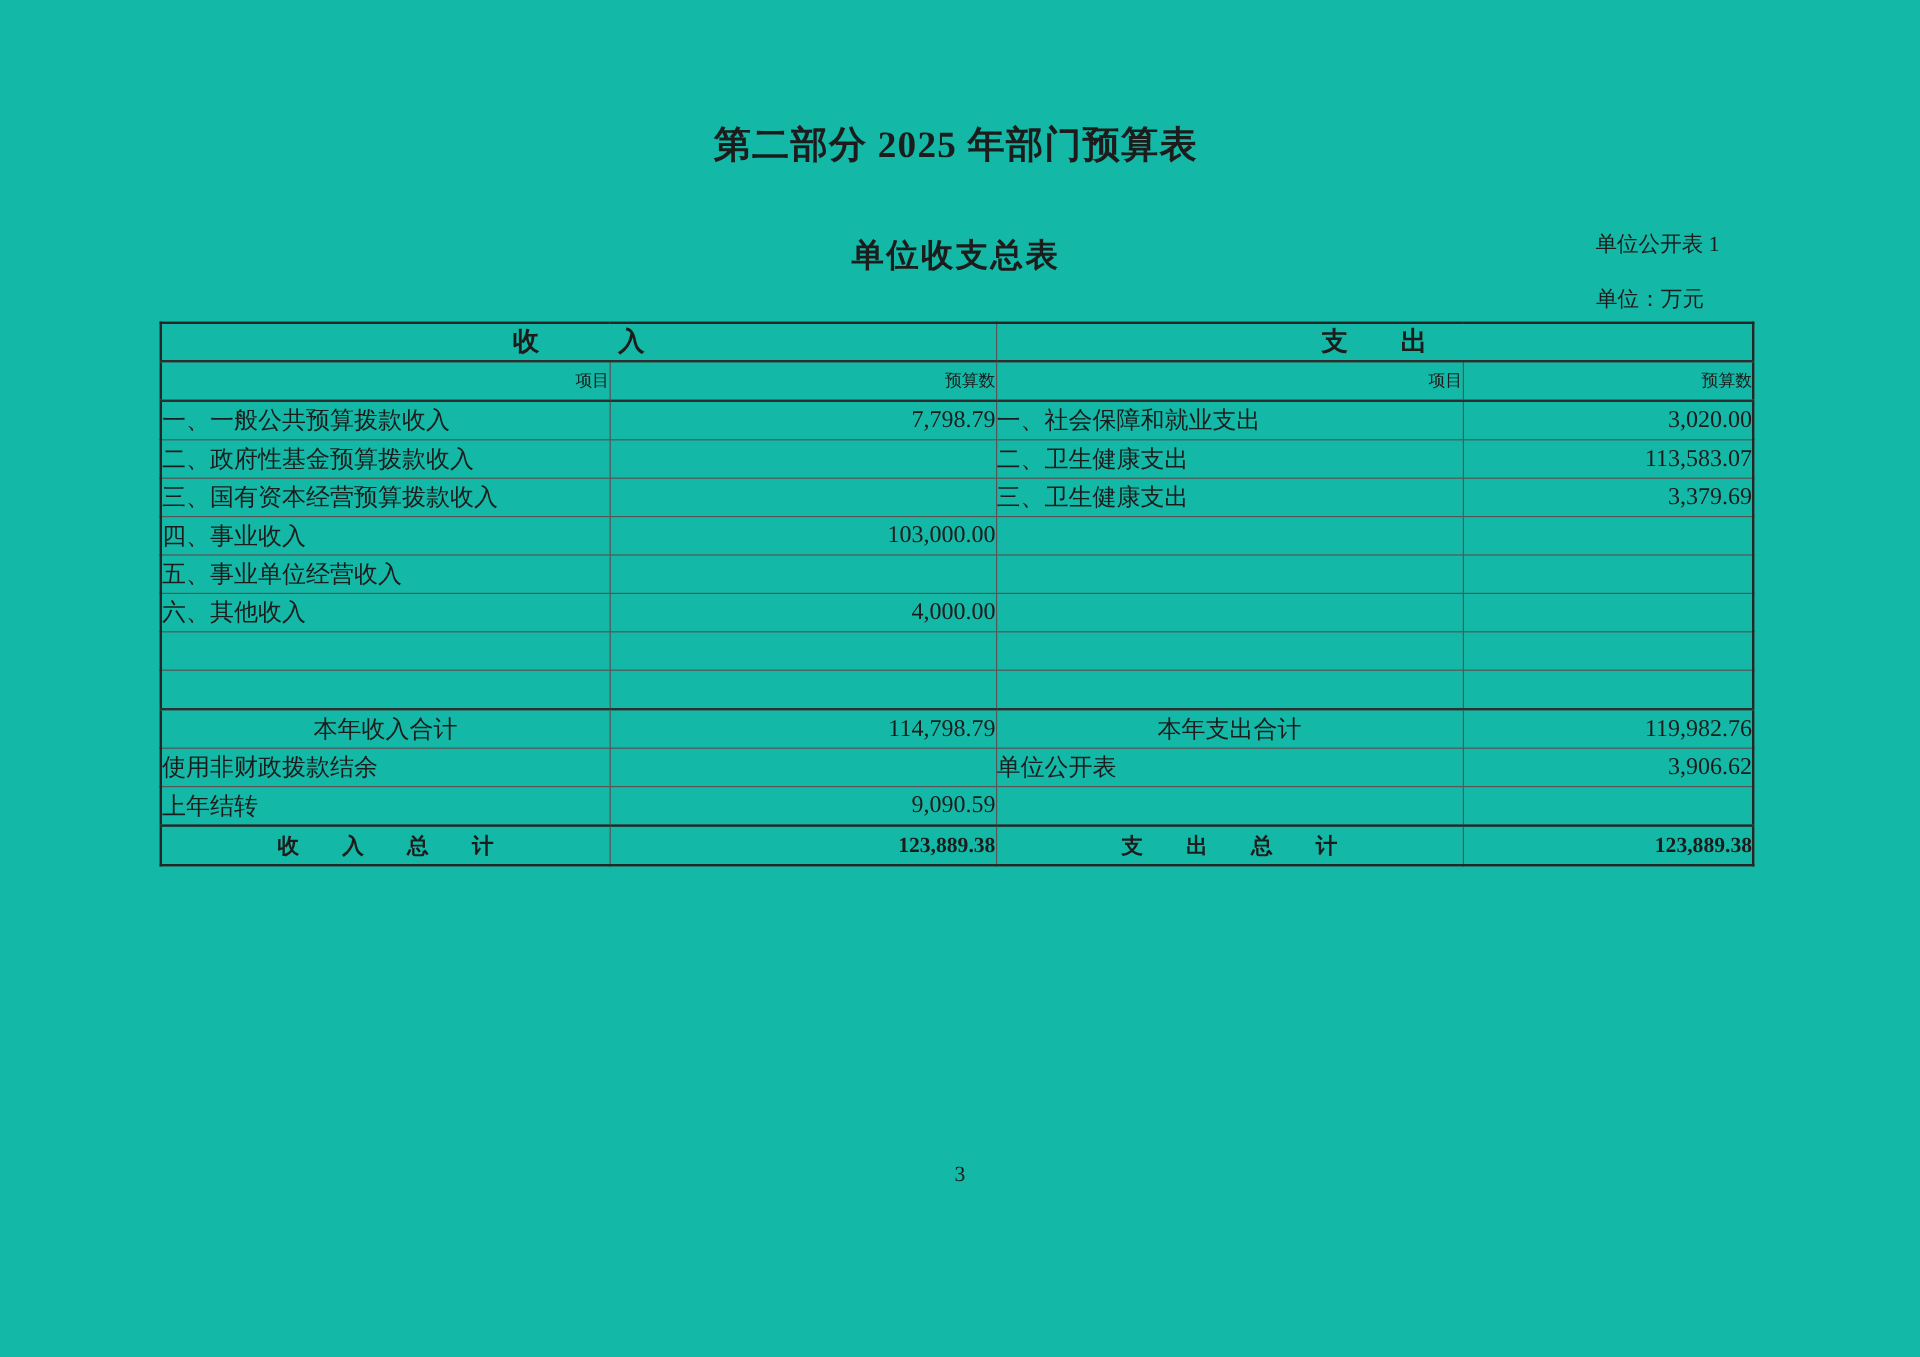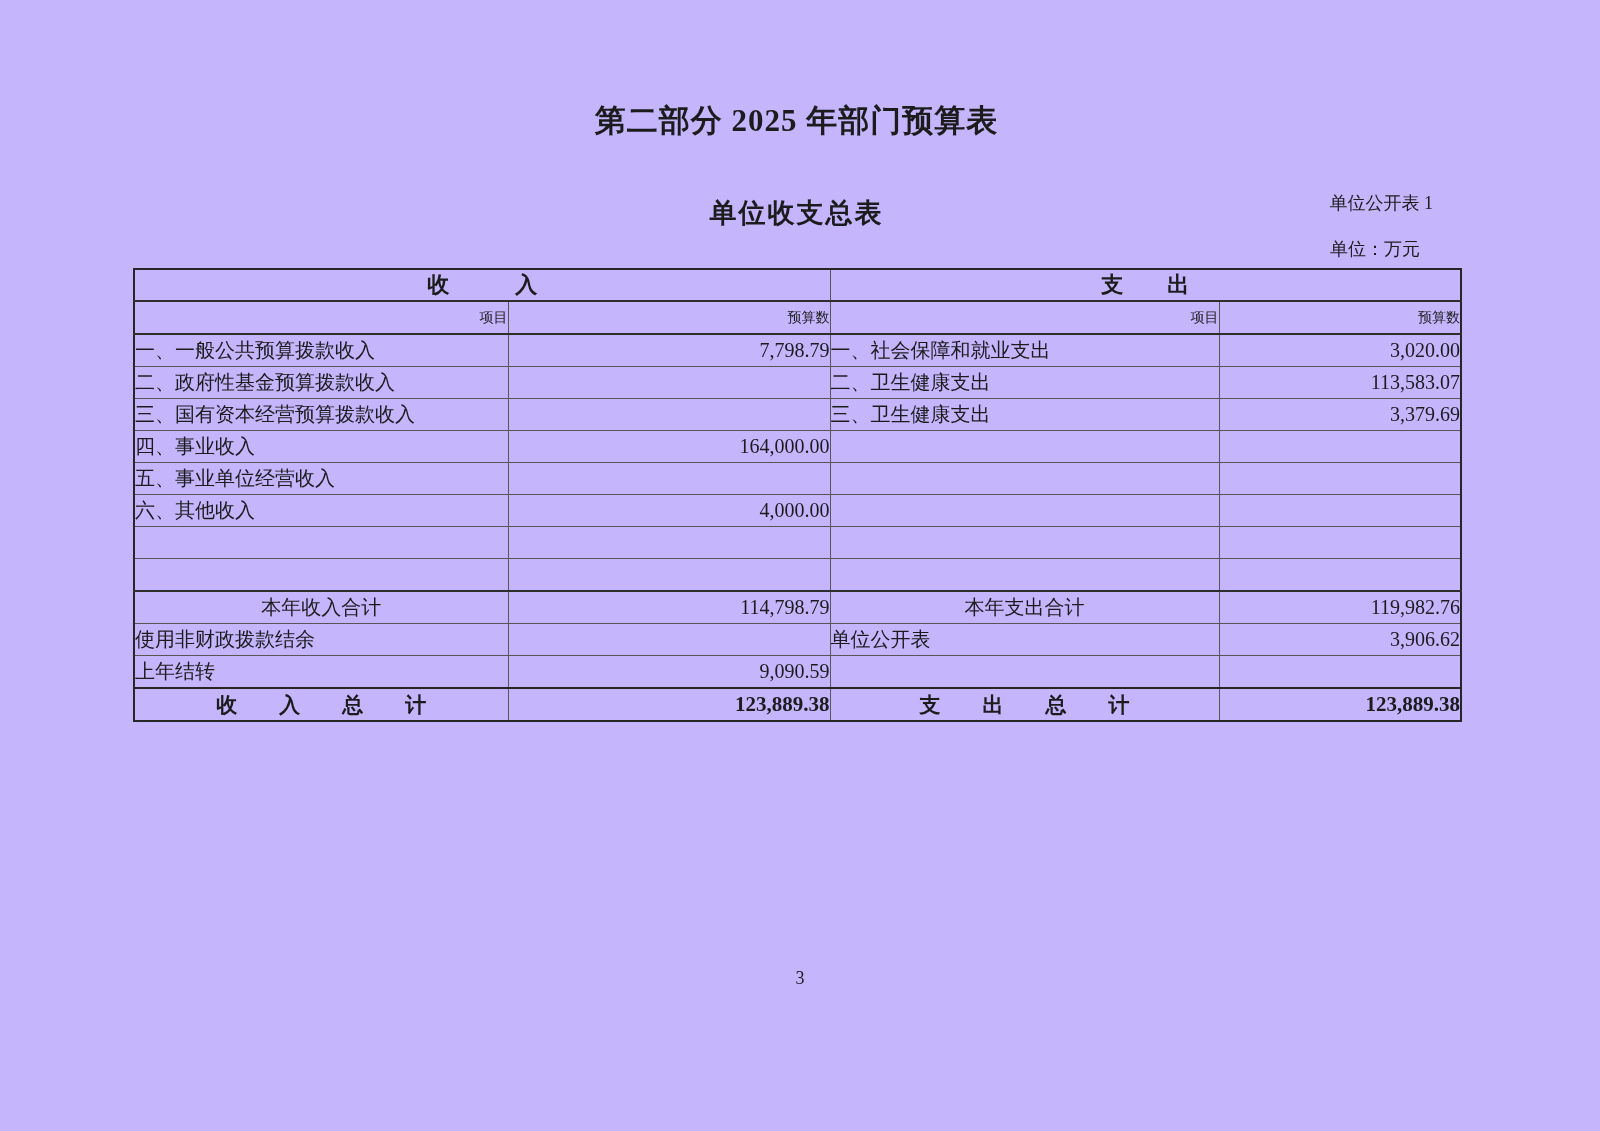--- a/index.html
+++ b/index.html
@@ -1,21 +1,21 @@
 <!DOCTYPE html>
 <html lang="zh"><head>
 <meta charset="utf-8">
 <style>
   html, body { margin: 0; padding: 0; background: #ffffff; }
   body { font-family: "Liberation Serif", "DejaVu Serif", serif; color: #1c1c1c; }
   .page {
     position: relative;
     width: 1600px;
     height: 1131px;
-    background: #c4b5fd;
+    background: #14b8a6;
     overflow: hidden;
   }
   .part-title {
     position: absolute;
     top: 100px; left: 133px; width: 1327px;
     text-align: center;
     font-size: 31px;
     font-weight: bold;
     letter-spacing: 1px;
     white-space: pre;
@@ -75,21 +75,21 @@
     text-align: right;
     border-bottom: 2px solid #2e2e2e;
   }
   td.c-item { text-align: left; padding-left: 10px; }
   td.c-num  { text-align: right; padding-right: 8px; }
   tr.subtotal-row td { border-top: 2px solid #2e2e2e; }
   tr.subtotal-row td.c-item { text-align: center; padding-left: 0; }
   tr.total-row td {
     border-top: 2px solid #262626;
     font-weight: bold;
-    font-size: 21px;
+    font-size: 18px;
   }
   tr.total-row td.c-item { text-align: center; padding-left: 0; }
   .middle-divider-cell { border-left: 1px solid #565656; }
   .page-number {
     position: absolute;
     top: 968px; left: 0; width: 1600px;
     text-align: center;
     font-size: 18px;
   }
 </style>
@@ -142,21 +142,21 @@
         <td class="c-num">113,583.07</td>
       </tr>
       <tr class="data-row">
         <td class="c-item">三、国有资本经营预算拨款收入</td>
         <td class="c-num"></td>
         <td class="c-item middle-divider-cell">三、卫生健康支出</td>
         <td class="c-num">3,379.69</td>
       </tr>
       <tr class="data-row">
         <td class="c-item">四、事业收入</td>
-        <td class="c-num">164,000.00</td>
+        <td class="c-num">103,000.00</td>
         <td class="c-item middle-divider-cell"></td>
         <td class="c-num"></td>
       </tr>
       <tr class="data-row">
         <td class="c-item">五、事业单位经营收入</td>
         <td class="c-num"></td>
         <td class="c-item middle-divider-cell"></td>
         <td class="c-num"></td>
       </tr>
       <tr class="data-row">

